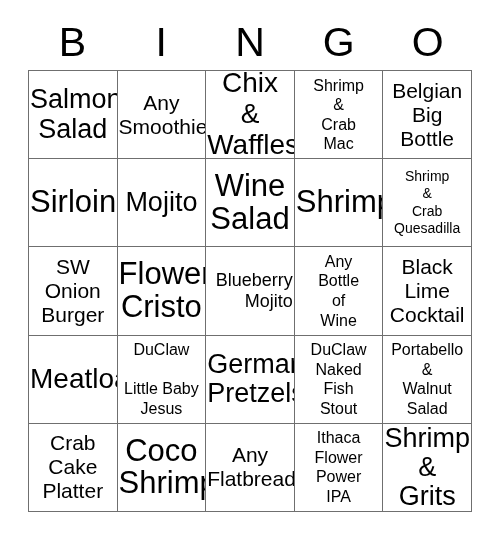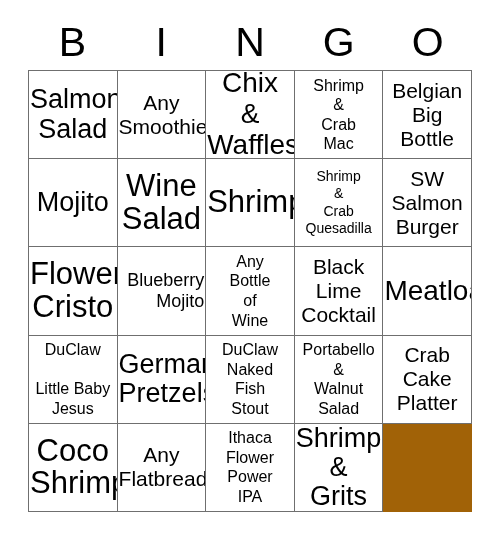--- a/index.html
+++ b/index.html
@@ -50,21 +50,21 @@
     left: 28px;
     top: 70px;
     width: 444px;
     height: 442px;
     display: grid;
     grid-template-columns: repeat(5, 1fr);
     grid-template-rows: repeat(5, 1fr);
     border-top: 1px solid #6f6f6f;
     border-left: 1px solid #6f6f6f;
     box-sizing: border-box;
-    background: #a16207;
+    background: #b91c1c;
   }
   .cell {
     border-right: 1px solid #6f6f6f;
     border-bottom: 1px solid #6f6f6f;
     box-sizing: border-box;
     display: flex;
     align-items: center;
     justify-content: center;
     text-align: center;
     overflow: hidden;
@@ -122,40 +122,43 @@
 &amp;
 Crab
 Mac</span>
       </div>
     <div class="cell fs-md">
         <span class="cell-text">Belgian
 Big
 Bottle</span>
       </div>
 
+    <div class="cell fs-xxl">
+        <span class="cell-text">Sirloin</span>
+      </div>
     <div class="cell fs-xl">
         <span class="cell-text">Mojito</span>
       </div>
     <div class="cell fs-xxl">
         <span class="cell-text">Wine
 Salad</span>
       </div>
     <div class="cell fs-xxl">
         <span class="cell-text">Shrimp</span>
       </div>
     <div class="cell fs-xxs">
         <span class="cell-text">Shrimp
 &amp;
 Crab
 Quesadilla</span>
       </div>
 
     <div class="cell fs-md">
         <span class="cell-text">SW
-Salmon
+Onion
 Burger</span>
       </div>
     <div class="cell fs-xxl">
         <span class="cell-text">Flower
 Cristo</span>
       </div>
     <div class="cell fs-sm">
         <span class="cell-text">Blueberry
 Mojito</span>
       </div>

